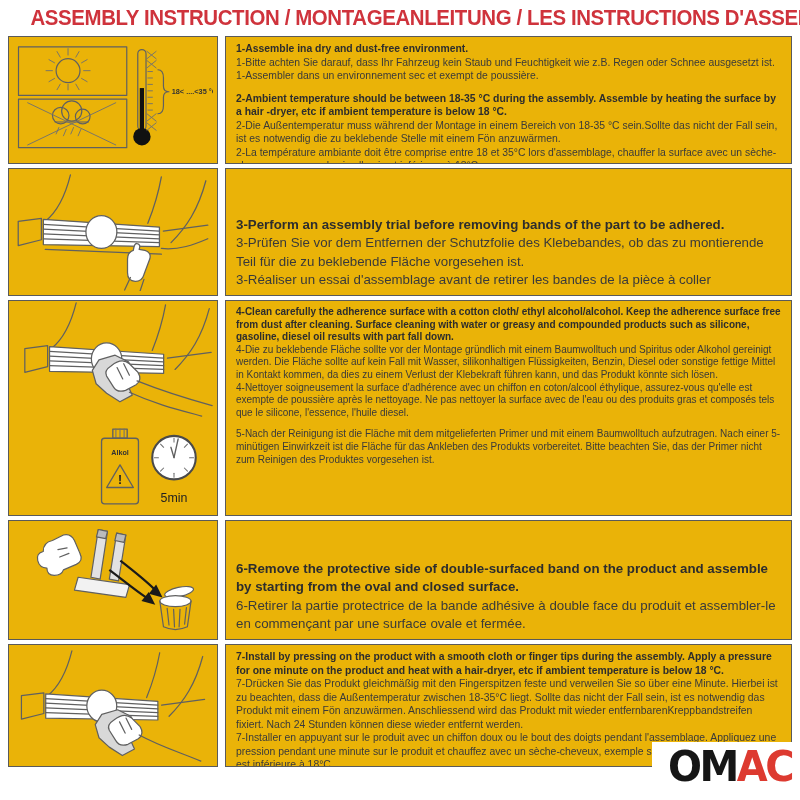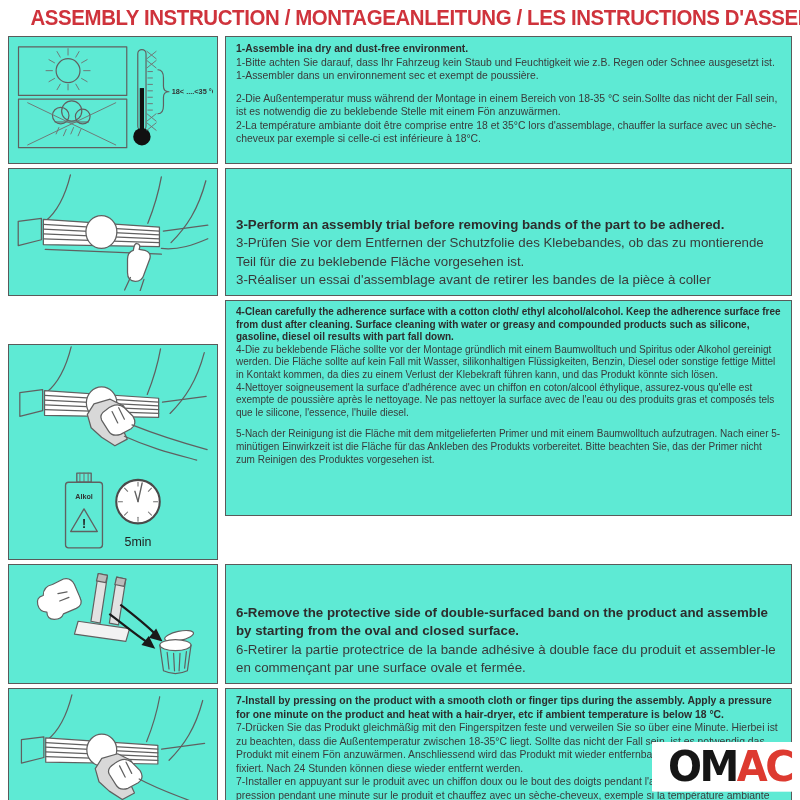--- a/index.html
+++ b/index.html
@@ -7,23 +7,23 @@
     width:800px;height:800px;background:#ffffff;position:relative;overflow:hidden;
     font-family:"Liberation Sans", sans-serif;
   }
   .header{margin:6px 8px 0;text-align:center;white-space:nowrap;}
   .header-title{
     display:inline-block;transform:scaleX(0.95);transform-origin:center;
     font-weight:bold;font-size:21.5px;letter-spacing:-0.4px;color:#cf333c;
   }
   .sheet{margin:5px 8px 0;display:flex;flex-direction:column;gap:4px;}
   .row{display:grid;grid-template-columns:210px 1fr;gap:7px;}
-  .cell{border:1.5px solid #5a5a5a;background:#5eead4;box-sizing:border-box;}
+  .cell{border:1.5px solid #5a5a5a;background:#eab308;box-sizing:border-box;}
   .illus{display:flex;align-items:center;justify-content:center;padding:2px;overflow:hidden;}
-  .illus-col{display:flex;flex-direction:column;justify-content:space-between;align-items:center;margin-top:44px;}
+  .illus-col{display:flex;flex-direction:column;justify-content:space-between;align-items:flex-end;}
   .icons-strip{display:flex;justify-content:space-between;align-items:flex-end;padding:0 14px 8px 14px;}
   .r1{height:128px}.r2{height:128px}.r3{height:216px}.r4{height:120px}.r5{height:123px}
   .text-cell{padding:5px 10px;color:#3a3a3a;overflow:hidden;}
   .center{display:flex;flex-direction:column;justify-content:flex-end;}
   .sm{font-size:10.4px;line-height:1.3;}
   .sm3{font-size:10px;line-height:1.26;}
   .lg{font-size:13.3px;line-height:1.4;}
   .en{font-weight:bold;color:#2d2d2d;}
   .de,.fr{font-weight:normal;}
   .para+.para{margin-top:9px;}
@@ -112,20 +112,21 @@
         </g>
       </svg>
     </div>
     <div class="cell text-cell sm r1">
       <div class="para">
         <div class="en">1-Assemble ina dry and dust-free environment.</div>
         <div class="de">1-Bitte achten Sie darauf, dass Ihr Fahrzeug kein Staub und Feuchtigkeit wie z.B. Regen oder Schnee ausgesetzt ist.</div>
         <div class="fr">1-Assembler dans un environnement sec et exempt de poussière.</div>
       </div>
       <div class="para">
+        <div class="en">2-Ambient temperature should be between 18-35 °C  during the assembly. Assemble by heating the surface by a hair -dryer, etc if ambient temperature is below 18 °C.</div>
         <div class="de">2-Die Außentemperatur muss während der Montage in einem Bereich von 18-35 °C  sein.Sollte das nicht der Fall sein, ist es notwendig die zu beklebende Stelle mit einem Fön anzuwärmen.</div>
         <div class="fr">2-La température ambiante doit être comprise entre 18 et 35°C lors d'assemblage, chauffer la surface avec un sèche-cheveux par exemple si celle-ci est inférieure à 18°C.</div>
       </div>
     </div>
   </div>
 
   <div class="row">
     <div class="cell illus r2">
       <svg width="198" height="118" viewBox="0 0 200 122">
         <g class="ln">

